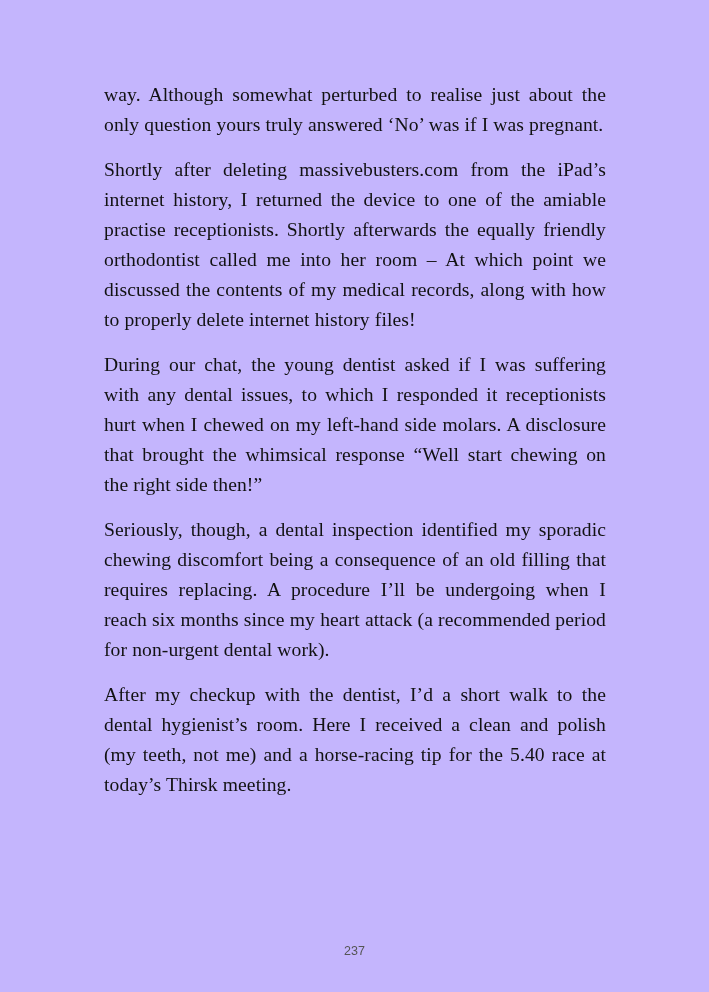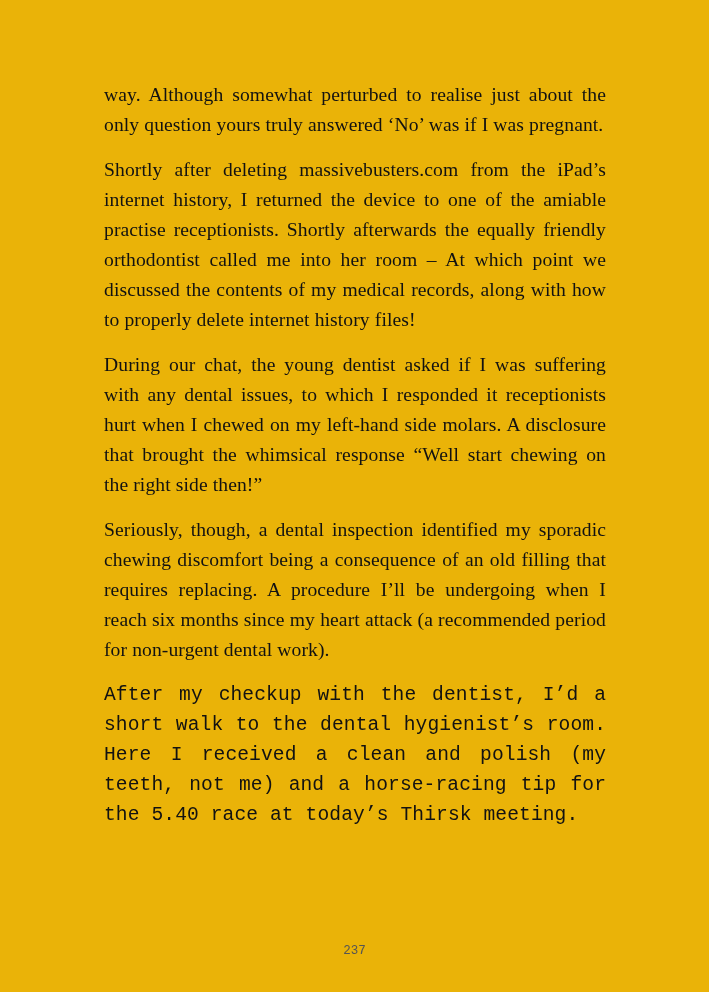--- a/index.html
+++ b/index.html
@@ -4,52 +4,51 @@
 <style>
   html, body {
     margin: 0;
     padding: 0;
     background: #ffffff;
   }
   .book-page {
     position: relative;
     width: 709px;
     height: 992px;
-    background: #eab308;
+    background: #c4b5fd;
     overflow: hidden;
     font-family: "Liberation Serif", "DejaVu Serif", serif;
   }
   .text-block {
     position: absolute;
     top: 80px;
     left: 104px;
     width: 502px;
     color: #121212;
   }
   .text-block p {
     margin: 0 0 15px 0;
     font-size: 19.6px;
     line-height: 30px;
     text-align: justify;
     text-justify: inter-word;
     letter-spacing: 0.1px;
   }
   .text-block p:last-child {
     margin-bottom: 0;
-    font-family: Liberation Mono, monospace;
   }
   .page-number {
     position: absolute;
     bottom: 34px;
     left: 0;
     width: 709px;
     text-align: center;
     font-size: 12.5px;
     color: #555555;
-    font-family: Liberation Mono, monospace;
+    font-family: Liberation Sans, sans-serif;
   }
 </style>
 </head>
 <body>
 
 <div class="book-page">
   <div class="text-block">
     <p>way. Although somewhat perturbed to realise just about the only question yours truly answered ‘No’ was if I was pregnant.</p>
     <p>Shortly after deleting massivebusters.com from the iPad’s internet history, I returned the device to one of the amiable practise receptionists. Shortly afterwards the equally friendly orthodontist called me into her room – At which point we discussed the contents of my medical records, along with how to properly delete internet history files!</p>
     <p>During our chat, the young dentist asked if I was suffering with any dental issues, to which I responded it receptionists hurt when I chewed on my left-hand side molars. A disclosure that brought the whimsical response “Well start chewing on the right side then!”</p>

